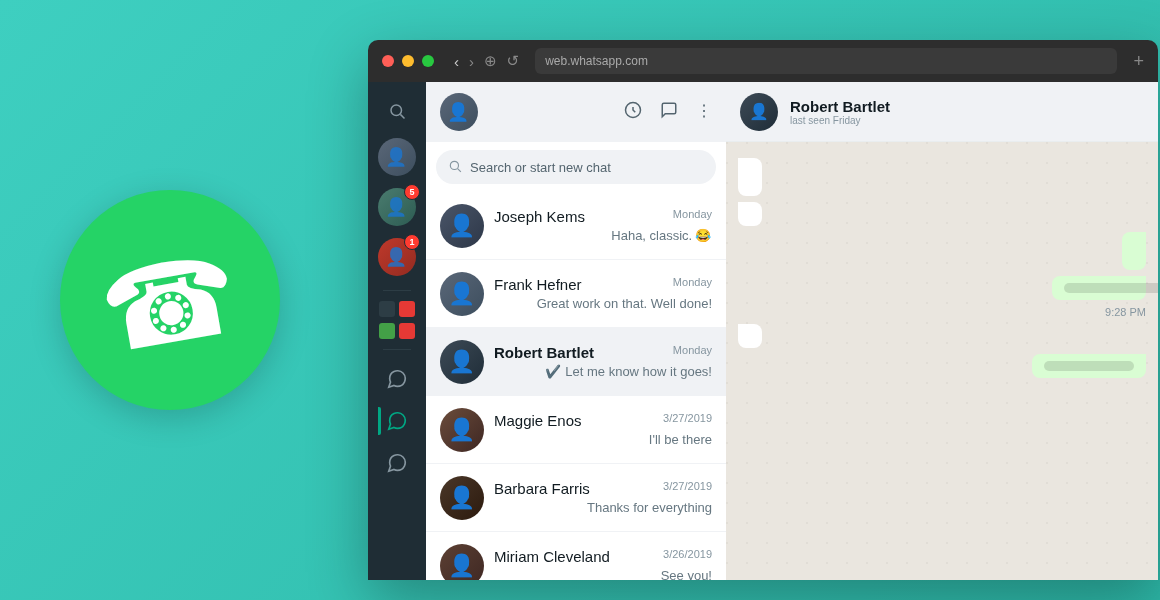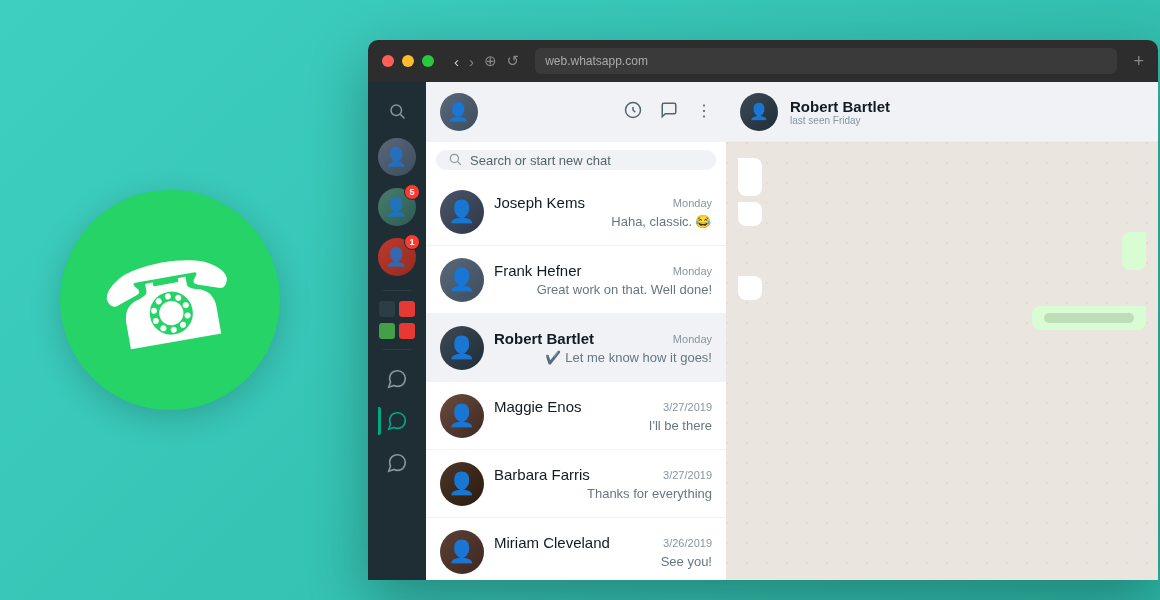--- a/index.html
+++ b/index.html
@@ -234,21 +234,21 @@
 
     
     .search-bar {
       padding: 8px 10px;
       background: #fff;
       flex-shrink: 0;
     }
     .search-inner {
       background: #f0f2f5;
       border-radius: 20px;
-      height: 20px;
+      height: 34px;
       display: flex;
       align-items: center;
       padding: 0 12px;
       gap: 8px;
       color: #54656f;
       font-size: 13px;
     }
     .search-icon-char { font-size: 14px; color: #8696a0; }
 
     
@@ -286,21 +286,21 @@
     .av-2 { background: linear-gradient(135deg, #5a6778, #3d4e5e); }
     .av-3 { background: linear-gradient(135deg, #3d4a56, #1f2d38); }
     .av-4 { background: linear-gradient(135deg, #6b4c3b, #3e2723); }
     .av-5 { background: linear-gradient(135deg, #4a3728, #2c1a0e); }
     .av-6 { background: linear-gradient(135deg, #5c4033, #3e2723); }
 
     .chat-info { flex: 1; min-width: 0; }
     .chat-name-row {
       display: flex;
       justify-content: space-between;
-      align-items: center;
+      align-items: flex-start;
       margin-bottom: 3px;
     }
     .chat-name {
       font-size: 15px;
       font-weight: 500;
       color: #111b21;
       white-space: nowrap;
       overflow: hidden;
       text-overflow: ellipsis;
     }
@@ -637,20 +637,26 @@
           <div class="msg-placeholder" style="width:80%;margin-bottom:4px;"></div>
           <div class="msg-placeholder" style="width:55%;"></div>
         </div>
         <div class="msg-bubble msg-in">
           <div class="msg-placeholder" style="width:65%;"></div>
         </div>
         <div class="msg-bubble msg-out">
           <div class="msg-placeholder" style="width:70%;background:rgba(0,0,0,0.12);margin-bottom:4px;"></div>
           <div class="msg-placeholder" style="width:40%;background:rgba(0,0,0,0.10);"></div>
         </div>
+        <div style="align-self:flex-end;display:flex;flex-direction:column;align-items:flex-end;gap:4px;">
+          <div class="msg-bubble msg-out">
+            <div class="msg-placeholder" style="width:120px;background:rgba(0,0,0,0.12);"></div>
+          </div>
+          <div class="msg-time-label">9:28 PM</div>
+        </div>
         <div class="msg-bubble msg-in">
           <div class="msg-placeholder" style="width:75%;"></div>
         </div>
         <div class="msg-bubble msg-out">
           <div class="msg-placeholder" style="width:90px;background:rgba(0,0,0,0.12);"></div>
         </div>
       </div>
 
     </div>
 

